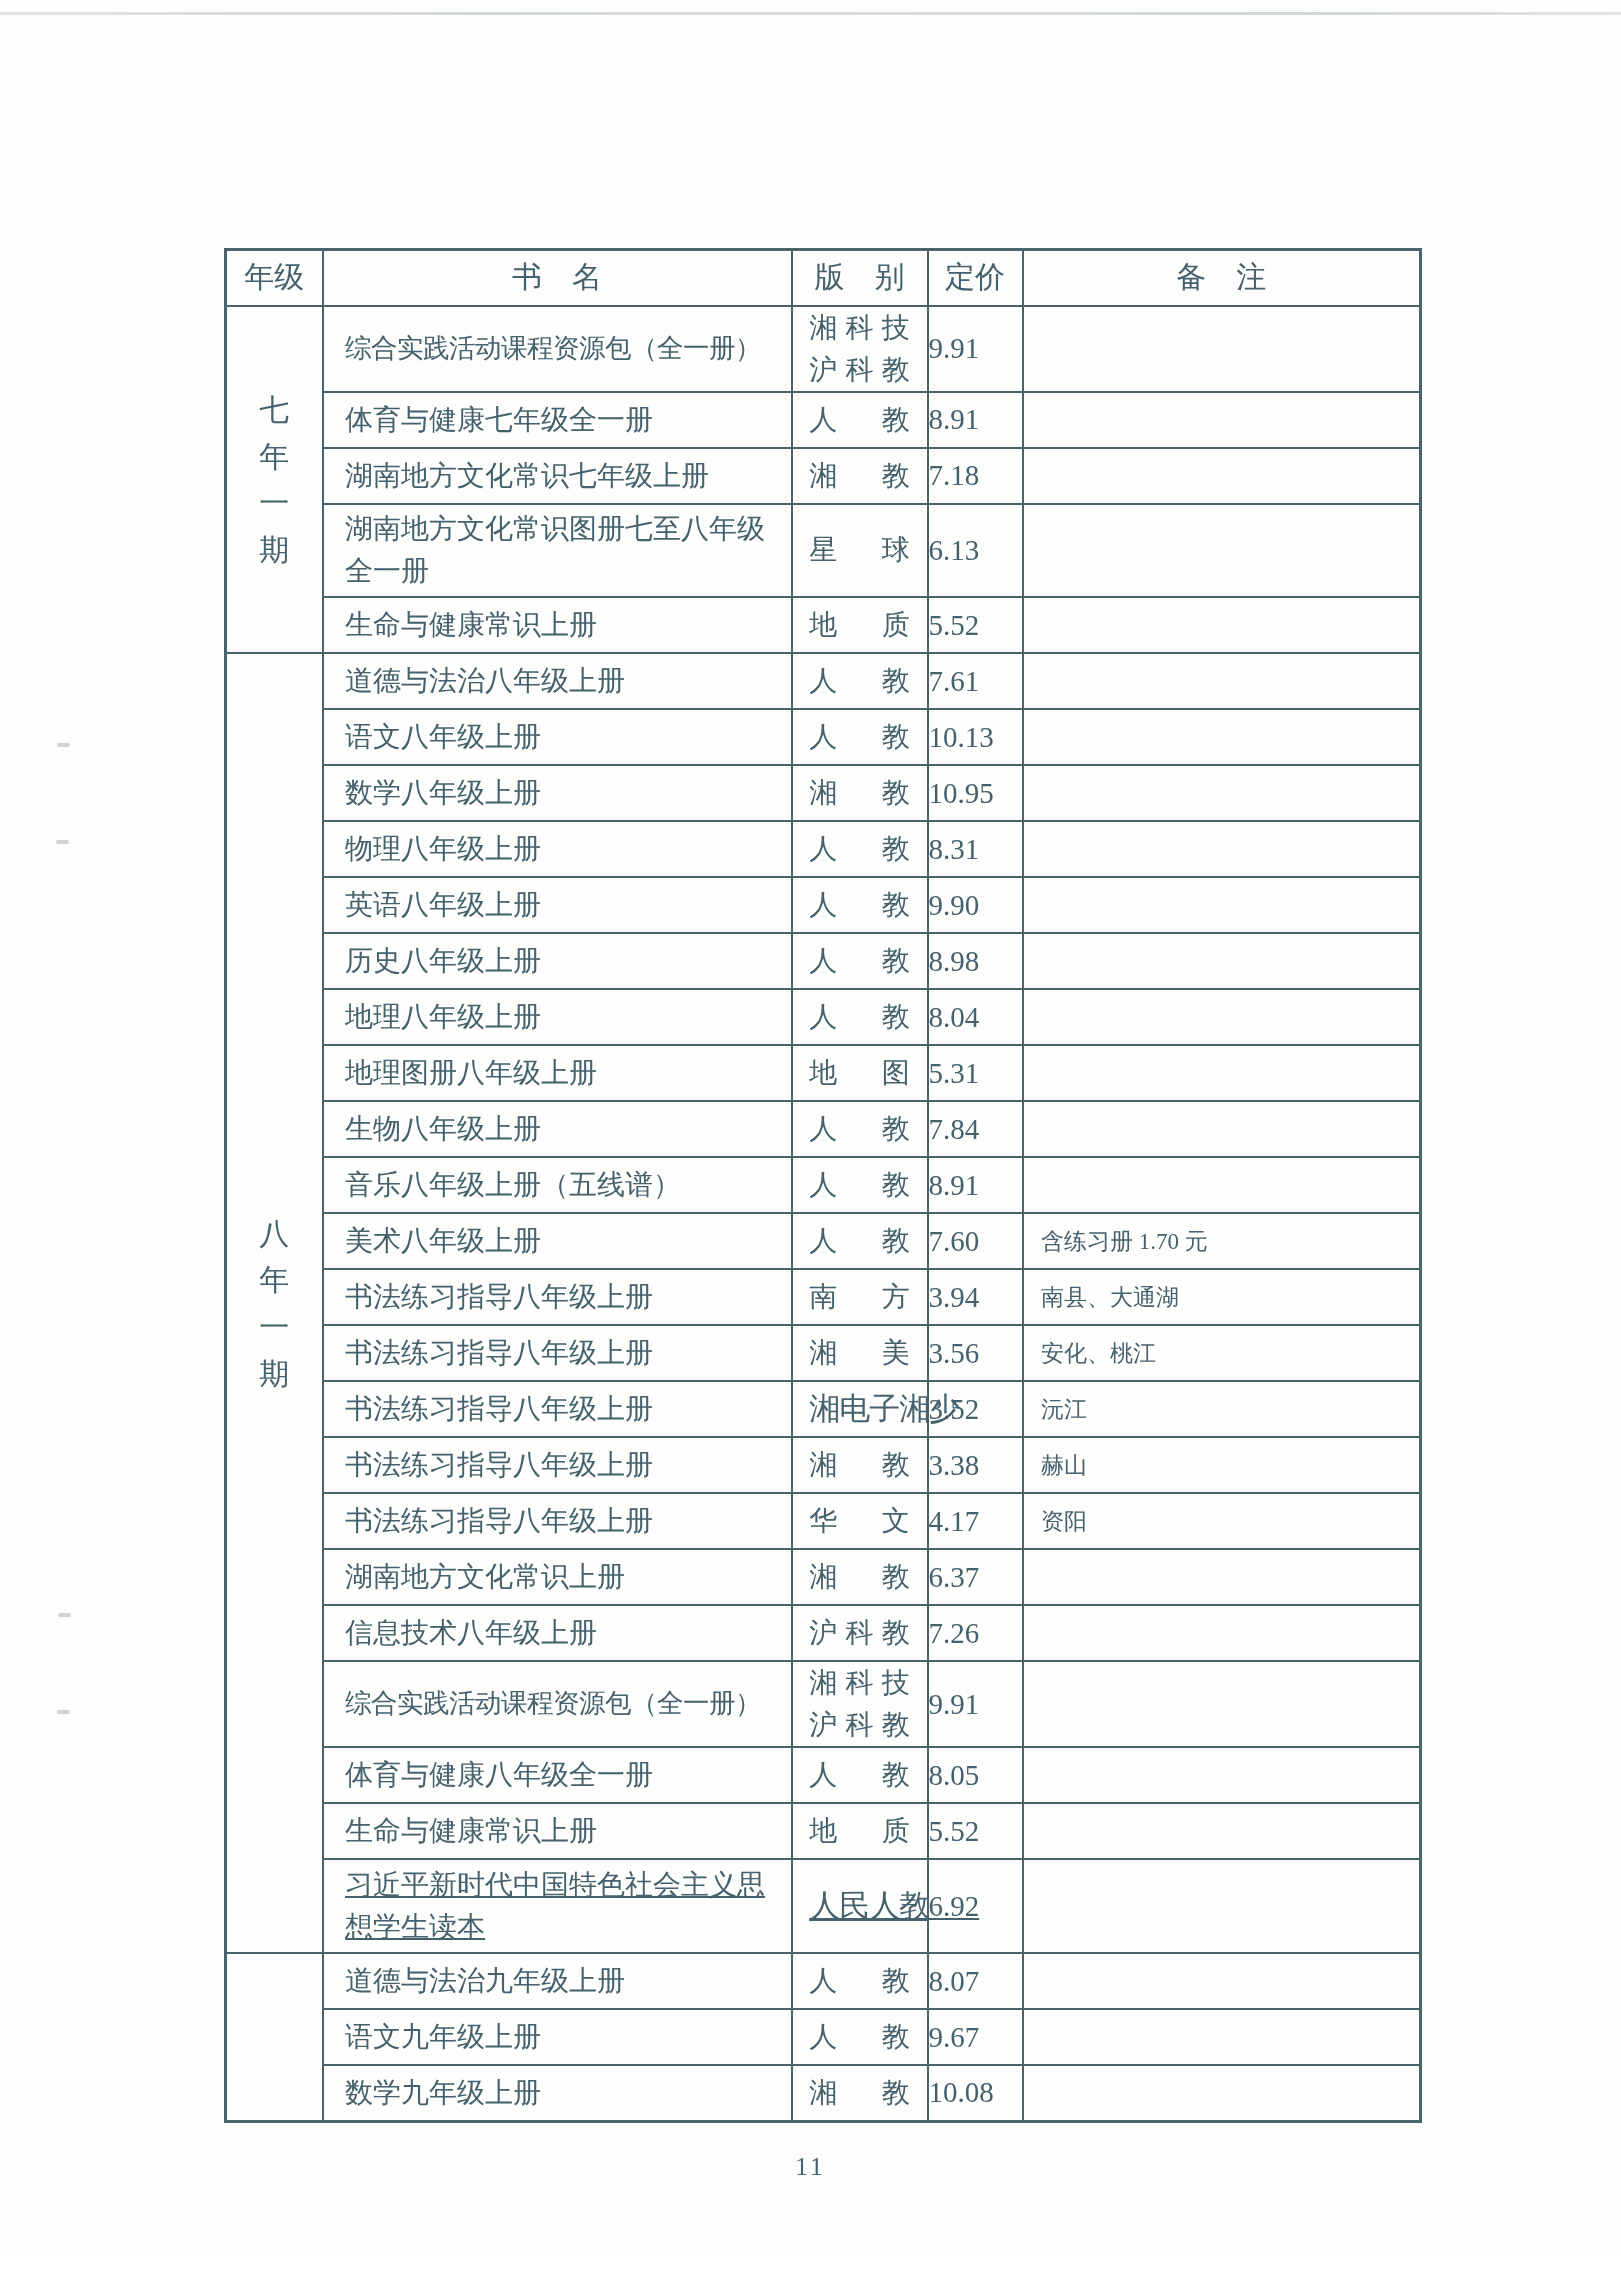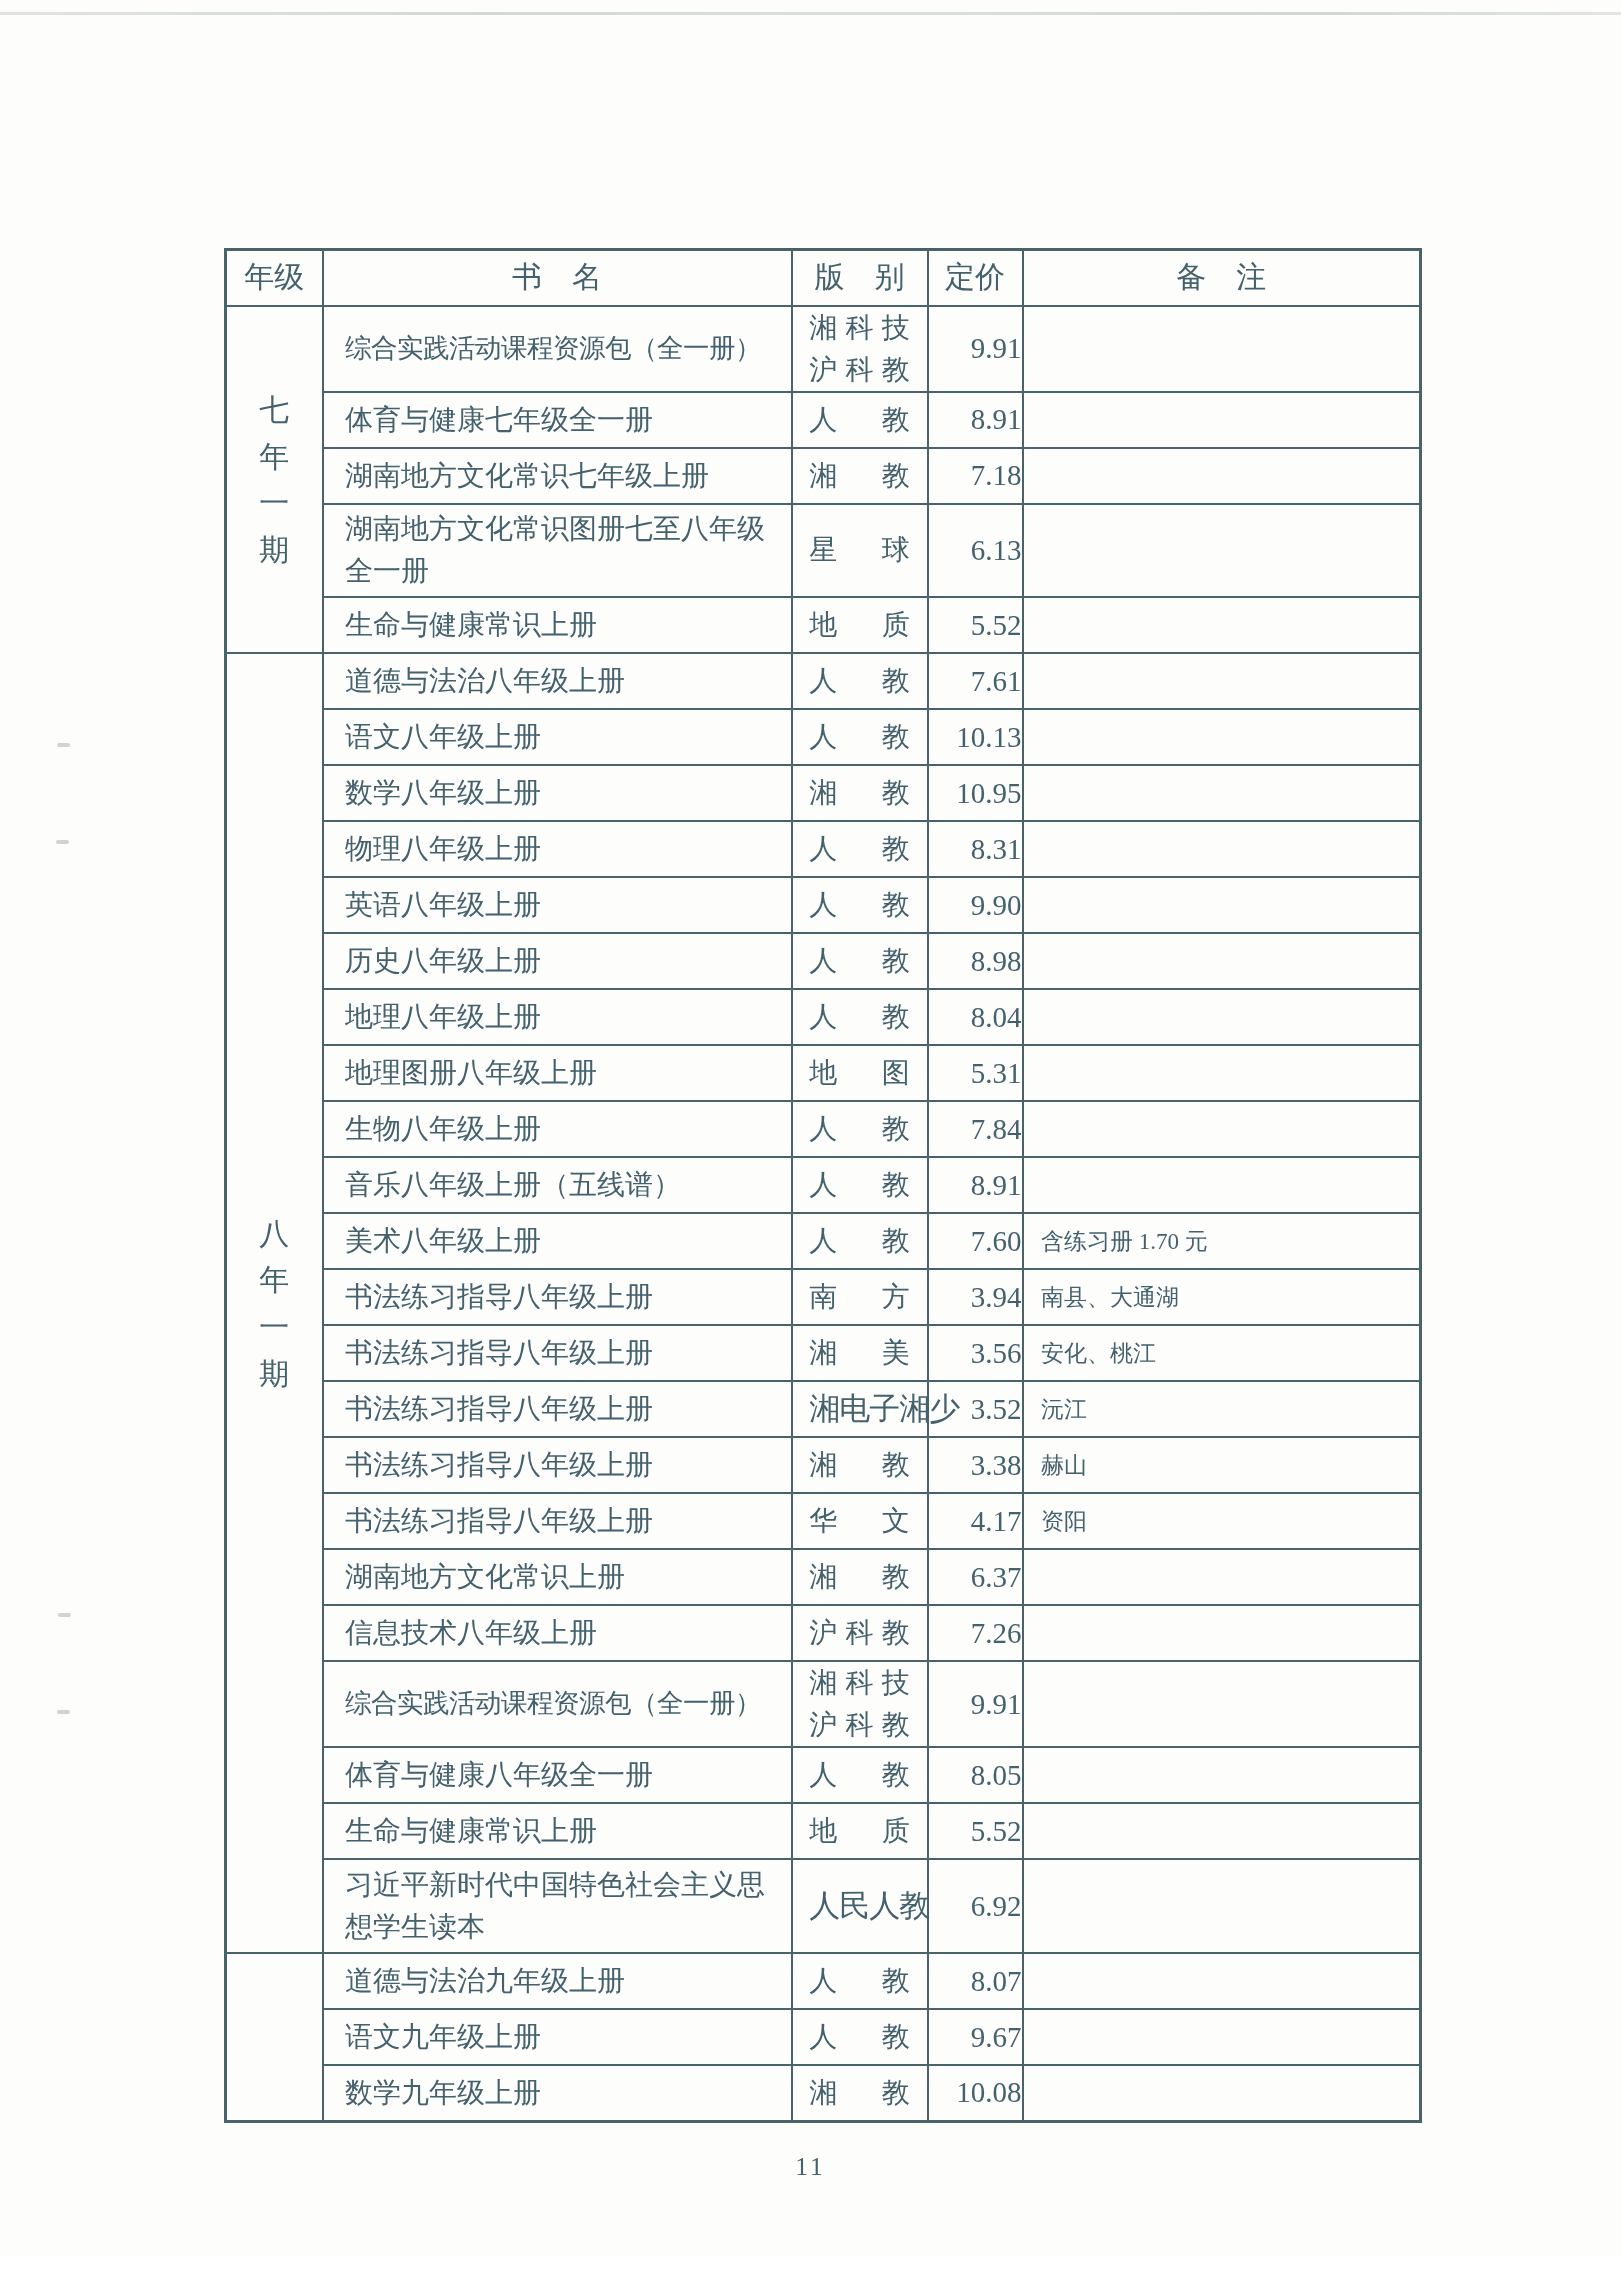--- a/index.html
+++ b/index.html
@@ -59,21 +59,21 @@
   }
   thead tr { height: 56px; }
   thead th {
     font-size: 30px;
     text-align: center;
     border-bottom-width: 2.9px;
   }
   tr.group-top td { border-top-width: 2.9px; }
   tr.r-normal { height: 56px; }
   tr.r-tall   { height: 84px; }
-  tr.r-xtall  { height: 88px; }
+  tr.r-xtall  { height: 88px; text-decoration: underline; }
 
   td.grade { text-align: center; }
   .vlabel {
     display: flex;
     flex-direction: column;
     align-items: center;
     justify-content: center;
     gap: 13.7px;
     font-size: 30px;
     line-height: 1.1;
@@ -85,21 +85,21 @@
   td.pub { padding: 0 16.7px; }
   .pub-line { font-size: 28px; line-height: 1.5; }
   .pub-line.spread { display: flex; justify-content: space-between; }
   .pub-line.compact {
     text-align: center;
     font-size: 31px;
     letter-spacing: -1px;
     white-space: nowrap;
   }
 
-  td.price { text-align: right; font-size: 29px; }
+  td.price { text-align: left; font-size: 29px; }
   td.note  { text-align: left; padding: 0 17.6px; font-size: 23px; margin-left: 31px; }
 
   .page-num {
     position: absolute;
     top: 2152px;
     left: 0; width: 100%;
     text-align: center;
     font-size: 25.5px;
     letter-spacing: 2.9px;
     color: var(--ink);

